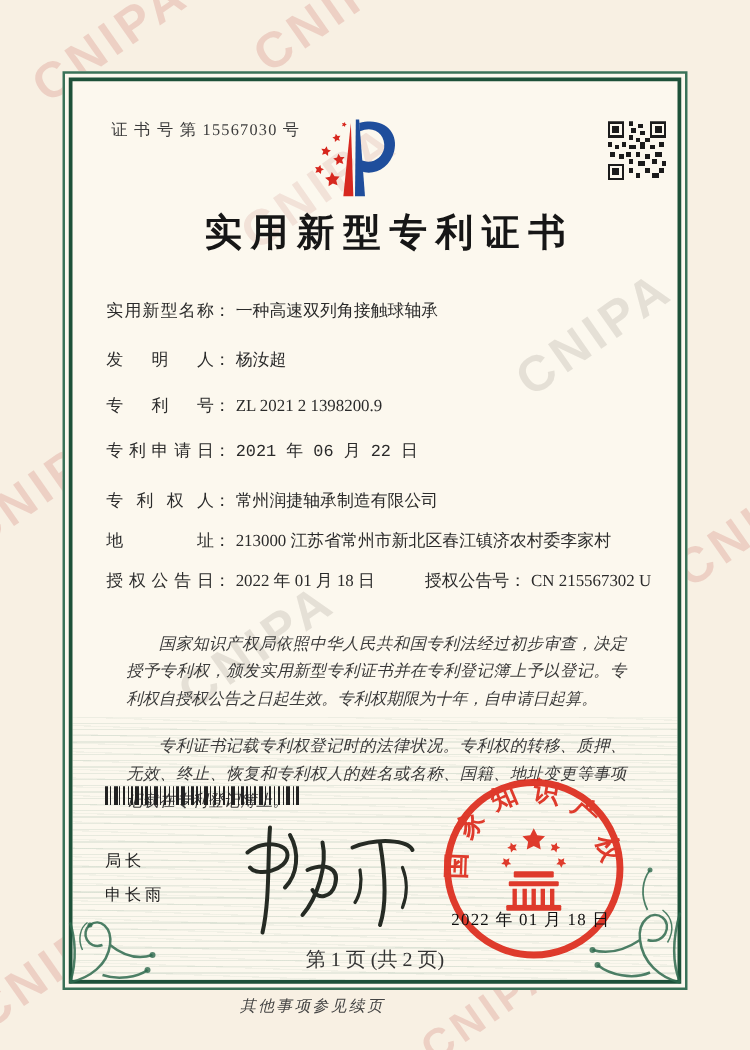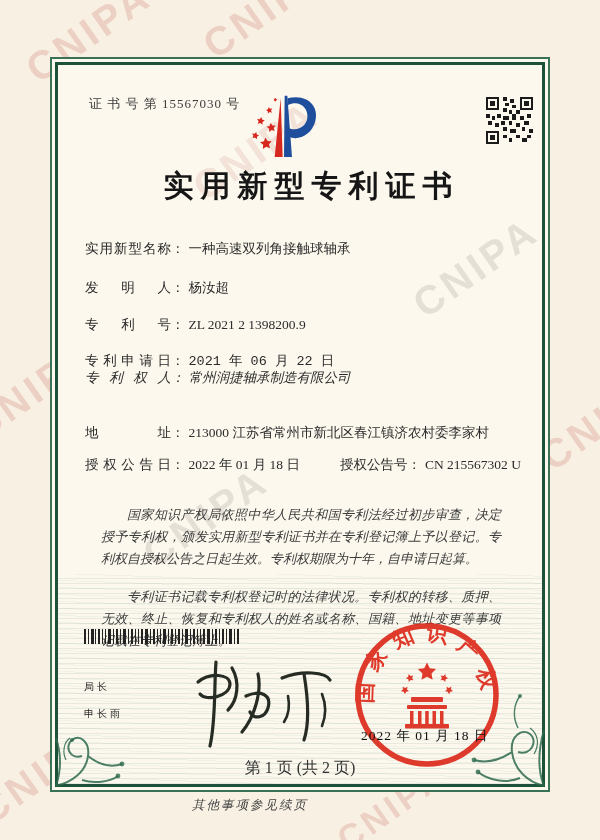--- a/index.html
+++ b/index.html
@@ -40,21 +40,21 @@
   }
   .frow{position:absolute;left:85px;font-size:13.5px;color:#2b2b2b;white-space:nowrap;}
   .flabel{display:inline-block;width:86px;text-align:justify;text-align-last:justify;vertical-align:bottom;}
   .fvalue{margin-left:4px;margin-top:48px;}
   .grant2{margin-left:40px;margin-top:43px;}
   .paras{position:absolute;left:85px;top:488px;width:432px;}
   .para{
     font-size:13px;line-height:22px;color:#3a3a3a;text-align:justify;
     text-indent:2em;font-style:italic;margin:16px;
   }
-  .director{position:absolute;left:84px;font-size:10px;color:#222;letter-spacing:3px;}
+  .director{position:absolute;left:84px;font-size:13px;color:#222;letter-spacing:3px;}
   .issue-date{position:absolute;left:361px;top:727px;font-size:13.5px;color:#101010;letter-spacing:1px;z-index:6;}
   .page-no{position:absolute;left:0;top:758px;width:600px;text-align:center;font-size:16px;color:#333;}
   .footer-note{
     position:absolute;left:0;top:797px;width:500px;text-align:center;
     font-size:12.5px;color:#444;font-style:italic;letter-spacing:2px;
   }
   .logo{position:absolute;left:246px;top:85px;}
   .qr{position:absolute;left:486px;top:97px;}
   .barcode{position:absolute;left:84px;top:629px;}
   .signature{position:absolute;left:180px;top:648px;z-index:5;}
@@ -179,21 +179,21 @@
 </div>
 <div class="frow" style="top:279px;">
   <span class="flabel">发明人</span><span>：</span><span class="fvalue">杨汝超</span>
 </div>
 <div class="frow" style="top:316px;">
   <span class="flabel">专利号</span><span>：</span><span class="fvalue">ZL 2021 2 1398200.9</span>
 </div>
 <div class="frow" style="top:352px;font-family:Liberation Mono, monospace;">
   <span class="flabel">专利申请日</span><span>：</span><span class="fvalue">2021 年 06 月 22 日</span>
 </div>
-<div class="frow" style="top:369px;font-style:italic;">
+<div class="frow" style="top:392px;">
   <span class="flabel">专利权人</span><span>：</span><span class="fvalue">常州润捷轴承制造有限公司</span>
 </div>
 <div class="frow" style="top:424px;">
   <span class="flabel">地址</span><span>：</span><span class="fvalue">213000 江苏省常州市新北区春江镇济农村委李家村</span>
 </div>
 <div class="frow" style="top:456px;">
   <span class="flabel">授权公告日</span><span>：</span><span class="fvalue">2022 年 01 月 18 日</span><span class="grant2">授权公告号</span><span>：</span><span class="fvalue">CN 215567302 U</span>
 </div>
 
 <div class="paras">

